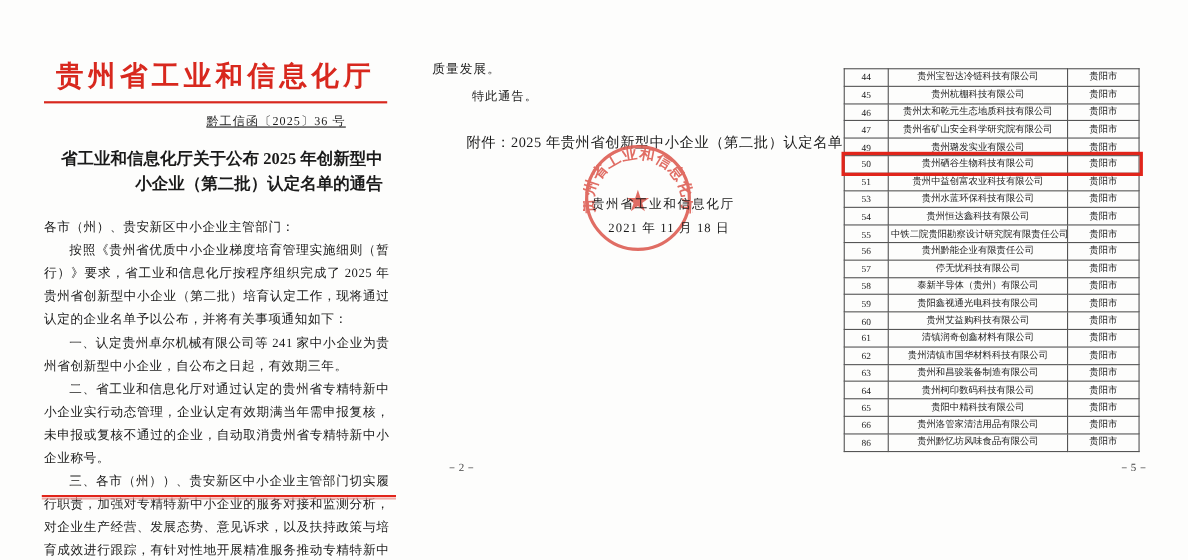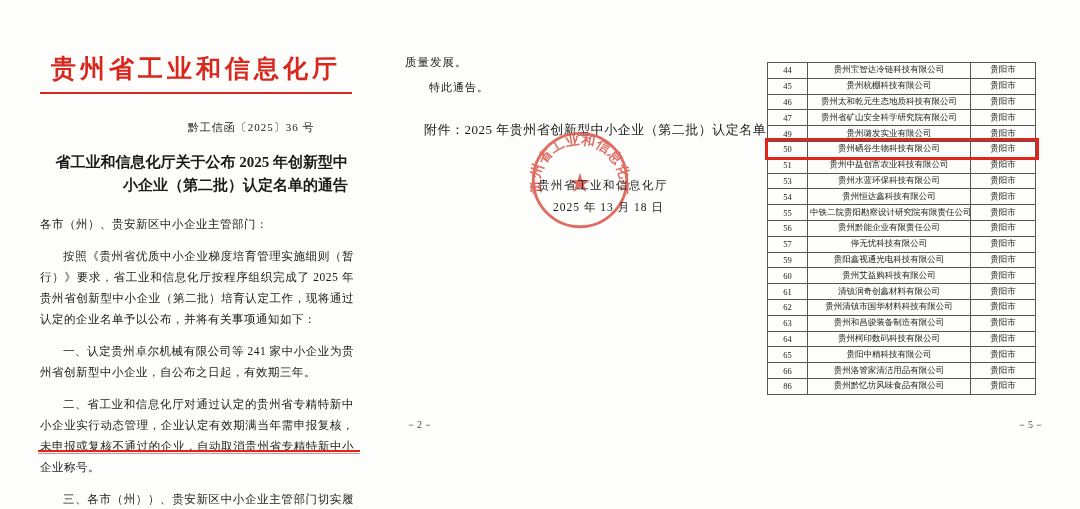--- a/index.html
+++ b/index.html
@@ -23,54 +23,54 @@
     letter-spacing: 4px;
     color: #d8281e;
     font-family: "Liberation Serif", "DejaVu Serif", serif;
     white-space: nowrap;
   }
   .red-rule {
     margin: 7px 10px 0 10px;
     border-top: 2px solid #d8281e;
   }
   .doc-number {
-    margin-top: 26px;
+    margin-top: 9px;
     text-align: center;
     padding-left: 110px;
     font-size: 11px;
     letter-spacing: 1px;
     white-space: nowrap;
+    text-decoration: underline;
   }
   .notice-title {
     margin: 16px 14px 0 14px;
     text-align: right;
     font-size: 15px;
     font-weight: bold;
     line-height: 1.55;
   }
   .body-block { margin: 16px 8px 0 10px; }
   .salutation, .para {
     font-size: 11.5px;
     line-height: 21px;
     text-align: justify;
     letter-spacing: 0.5px;
-    margin-top: 11px;
   }
   .para { text-indent: 2em; }
   .red-footer-rule {
     position: absolute;
     left: 8px; right: 2px; top: 450px;
     border-top: 2px solid #e1251b;
     border-bottom: 1px solid #e98b85;
     height: 4px;
   }
 
   
   #page2 { left: 390px; width: 330px; }
-  .cont-line { margin: 55px 0 0 15px; font-size: 11.5px; letter-spacing: 1px; }
+  .cont-line { margin: 55px 0 0 3px; font-size: 11.5px; letter-spacing: 1px; }
   .closing-line { margin: 10px 0 0 39px; font-size: 11px; letter-spacing: 1px; }
   .attachment-line { margin: 26px 0 0 34px; font-size: 13px; letter-spacing: 0.5px; white-space: nowrap; }
   .signer-line { position: absolute; left: 148px; top: 178px; font-size: 11.5px; letter-spacing: 1.5px; z-index: 2; }
   .date-line { position: absolute; left: 163px; top: 200px; font-size: 11.5px; letter-spacing: 1px; z-index: 2; }
   .seal {
     position: absolute; left: 140px; top: 130px;
     width: 100px; height: 100px;
     z-index: 1; opacity: 0.88;
   }
   .page-number { position: absolute; bottom: 26px; font-size: 10px; color: #444; letter-spacing: 1px; }
@@ -130,21 +130,21 @@
       <circle cx="60" cy="60" r="56" fill="none" stroke="#dd5a50" stroke-width="3.5"></circle>
       <path id="sealArcPath" d="M 13,80 A 49,49 0 1 1 107,80" fill="none"></path>
       <text font-size="16.5" fill="#dd5a50" font-weight="bold" letter-spacing="1">
         <textPath href="#sealArcPath" id="seal-arc-text" startOffset="4">贵州省工业和信息化厅</textPath>
       </text>
       <text x="60" y="74" text-anchor="middle" font-size="32" fill="#dd5a50" id="seal-star">★</text>
     </svg>
   </div>
 
   <div class="signer-line">贵州省工业和信息化厅</div>
-  <div class="date-line">2025 年 13 月 18 日</div>
+  <div class="date-line">2021 年 11 月 18 日</div>
   <div class="page-number">－2－</div>
 </div>
 
 <div class="sheet" id="page3">
   <table class="company-table">
     <colgroup>
       <col class="col-no">
         <col class="col-name">
         <col class="col-city">
     </colgroup>
@@ -203,20 +203,25 @@
           <td>56</td>
           <td>贵州黔能企业有限责任公司</td>
           <td>贵阳市</td>
         </tr>
         <tr>
           <td>57</td>
           <td>停无忧科技有限公司</td>
           <td>贵阳市</td>
         </tr>
         <tr>
+          <td>58</td>
+          <td>泰新半导体（贵州）有限公司</td>
+          <td>贵阳市</td>
+        </tr>
+        <tr>
           <td>59</td>
           <td>贵阳鑫视通光电科技有限公司</td>
           <td>贵阳市</td>
         </tr>
         <tr>
           <td>60</td>
           <td>贵州艾益购科技有限公司</td>
           <td>贵阳市</td>
         </tr>
         <tr>

